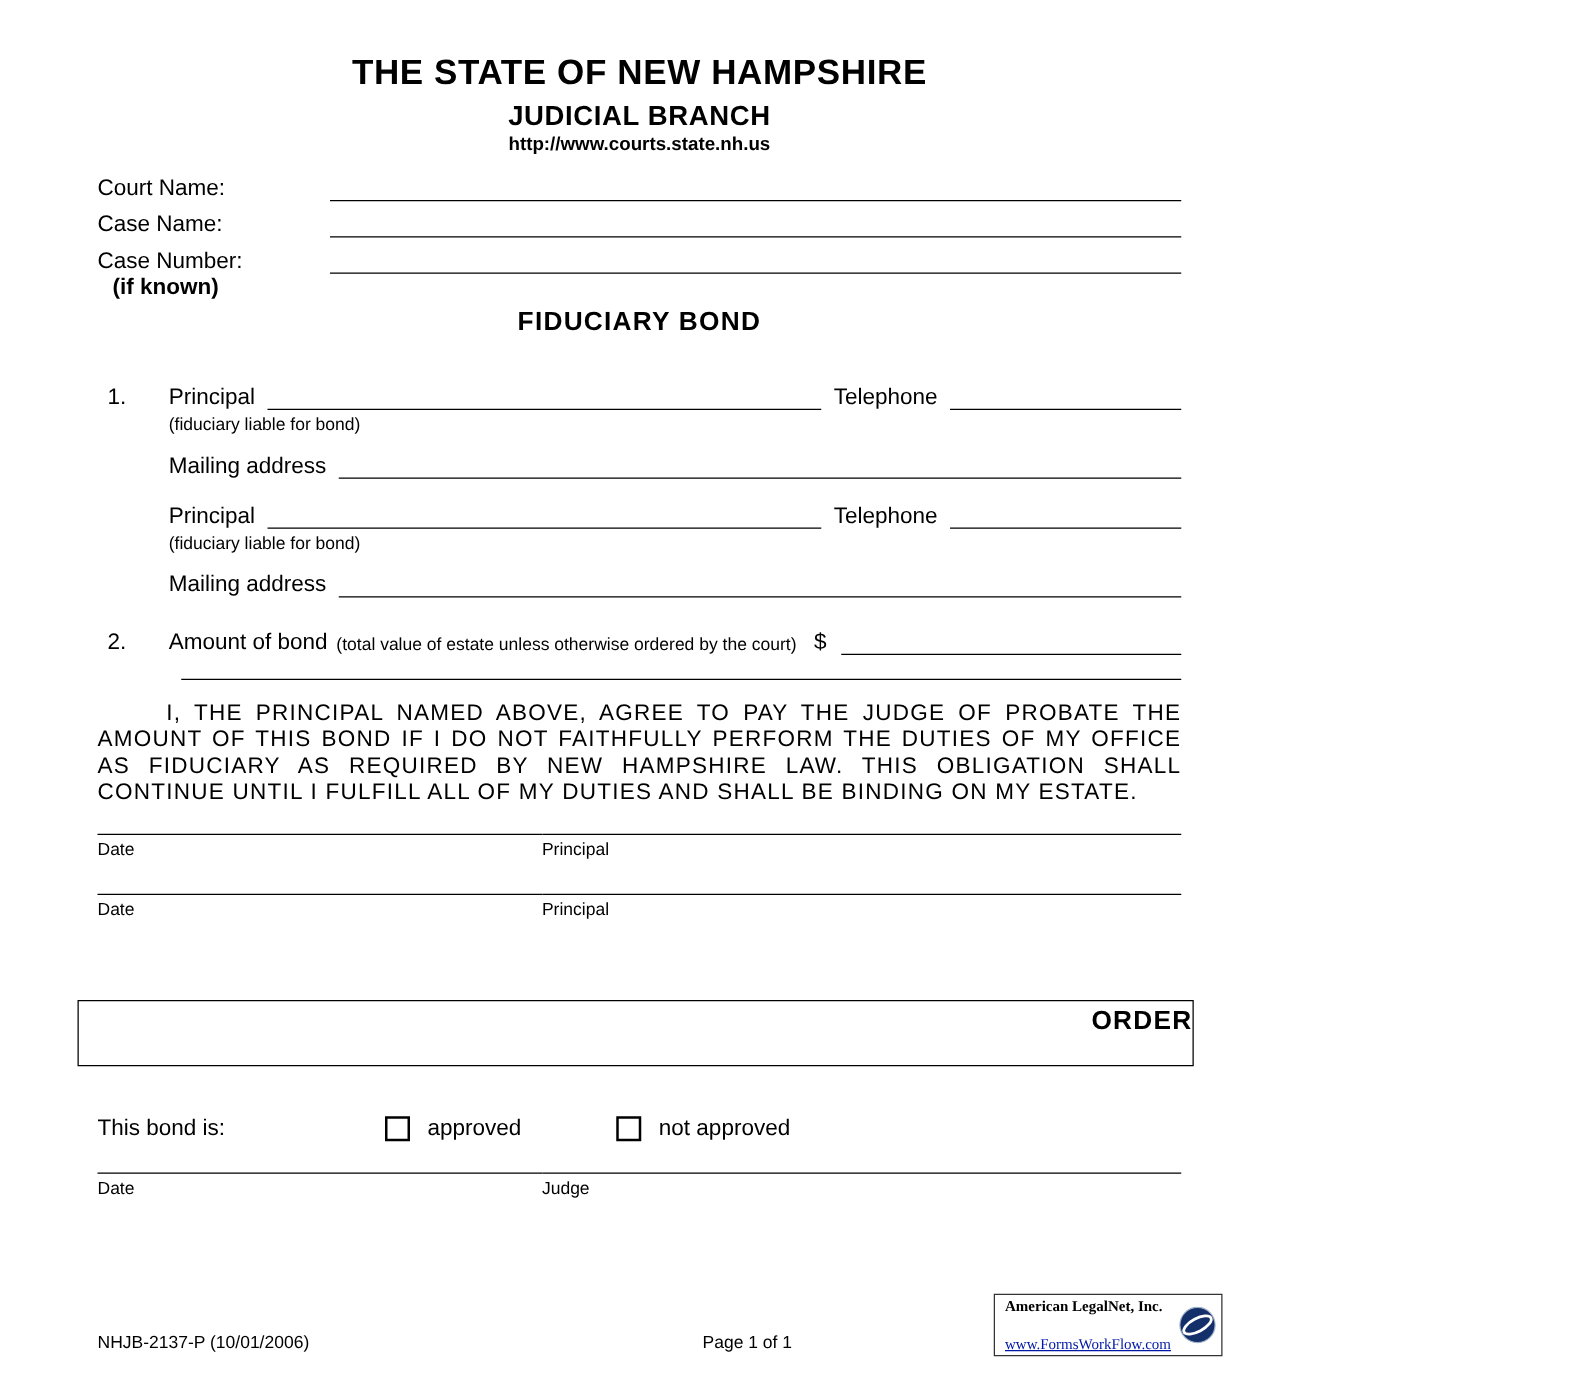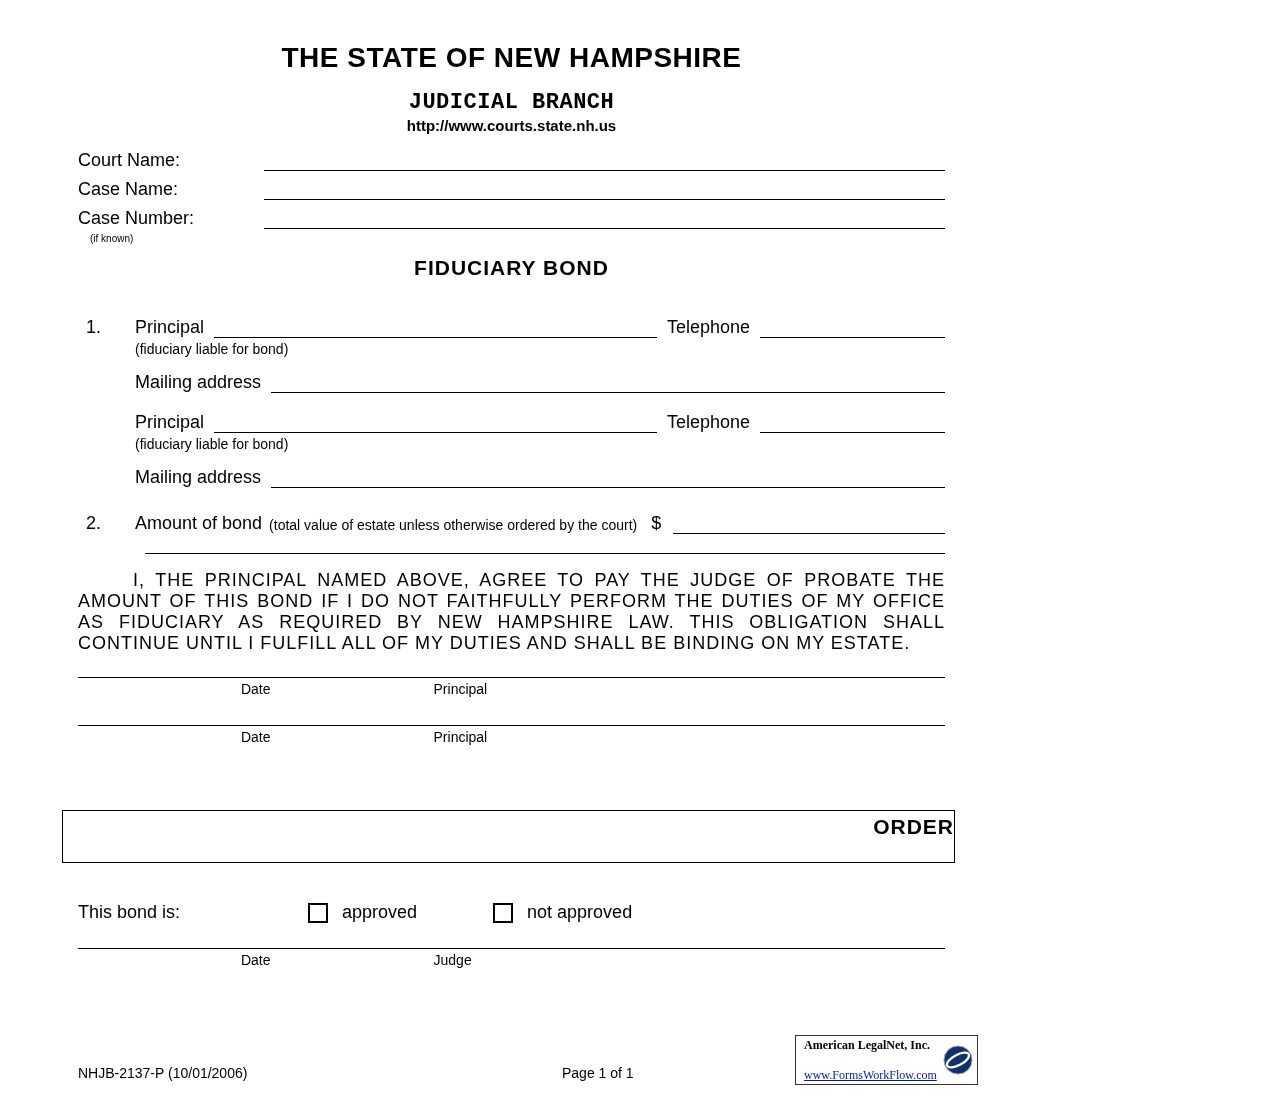--- a/index.html
+++ b/index.html
@@ -8,34 +8,34 @@
     width:1020px; height:1100px; position:relative; overflow:hidden;
     background:#fff; color:#000;
     font-family:"Liberation Sans", sans-serif;
     font-size:18px;
   }
   .content { padding:0 75px 0 78px; }
 
   
   .doc-header { text-align:center; padding-top:42px; }
   .doc-title { font-size:28px; font-weight:bold; letter-spacing:0.5px; line-height:32px; }
-  .doc-subtitle { font-size:22px; font-weight:bold; letter-spacing:0.5px; line-height:25px; margin-top:16px;font-family:Liberation Mono, monospace; }
+  .doc-subtitle { font-size:22px; font-weight:bold; letter-spacing:0.5px; line-height:25px; margin-top:6px; }
   .doc-url { font-size:15px; font-weight:bold; line-height:18px; margin-top:2px; }
 
   
   .fill-row { display:flex; align-items:flex-end; }
   .fill-row > span { white-space:nowrap; line-height:22px; }
   .line { border-bottom:1.5px solid #000; height:2px; min-width:20px; }
   .grow { flex:1; }
 
   
   .court-fields { margin-top:14px; }
   .court-row { margin-top:7px; }
   .court-row .label { width:186px; }
-  .if-known { font-size:10px; margin:2px 0 0 12px; line-height:16px; }
+  .if-known { font-size:18px; margin:2px 0 0 12px; line-height:16px;font-weight:bold; }
 
   .form-title { text-align:center; font-size:21px; font-weight:bold; letter-spacing:1px; margin-top:9px; line-height:24px; }
 
   
   .item { display:flex; }
   .item-1 { margin-top:36px; }
   .item-2 { margin-top:24px; }
   .item-num { width:57px; padding-left:8px; line-height:22px; }
   .item-body { flex:1; }
 
@@ -56,21 +56,21 @@
   
   .agreement {
     margin-top:16px; font-size:18px; line-height:21px; letter-spacing:1px;
     text-align:justify; text-indent:55px;
   }
 
   
   .sig-row { display:flex; justify-content:space-between; }
   .sig-row-1 { margin-top:22px; }
   .sig-row-2 { margin-top:26px; }
-  .sig-col-left { width:415px;text-align:center; }
+  .sig-col-left { width:415px; }
   .sig-col-right { width:597px; }
   .sig-line { border-bottom:1.5px solid #000; height:2px; width:100%; }
   .sig-label { font-size:14px; margin-top:3px; line-height:17px; }
 
   
   .order-box {
     border:1.5px solid #000; margin:64px -10px 0 -16px;
     padding:4px 0 23px; text-align:right;
   }
   .order-title { font-size:21px; font-weight:bold; letter-spacing:1px; line-height:24px; }

